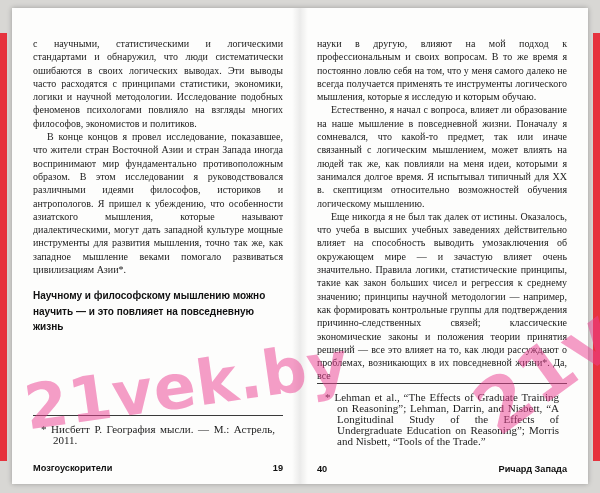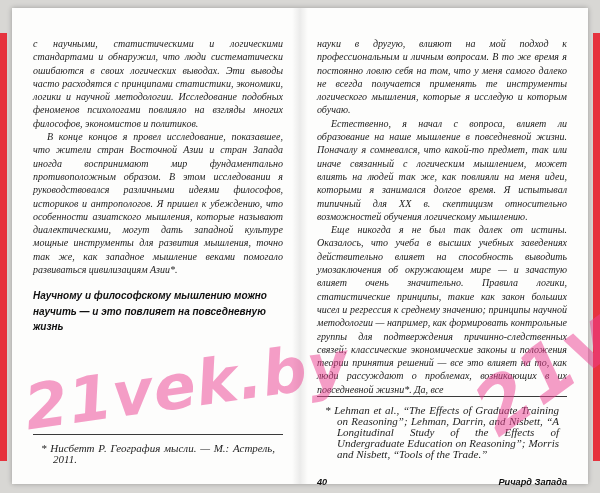--- a/index.html
+++ b/index.html
@@ -1,21 +1,21 @@
 <!DOCTYPE html>
 <html><head>
 <meta charset="utf-8">
 <style>
   html,body{margin:0;padding:0;}
   body{
     width:600px;height:493px;overflow:hidden;position:relative;
     background:#d8d7d4;
     font-family:"Liberation Serif",serif;
   }
-  .scene{position:absolute;inset:0;font-style:italic;}
+  .scene{position:absolute;inset:0;}
   .red-bar{position:absolute;width:7px;top:33px;height:428px;background:#e6333e;}
   .red-bar.left{left:0;}
   .red-bar.right{right:0;}
   .spread{
     position:absolute;left:12px;right:12px;top:8px;bottom:9px;
     background:#fdfdfc;display:flex;box-shadow:0 0 5px rgba(0,0,0,.28);
   }
   .spread::after{
     content:"";position:absolute;left:50%;top:0;bottom:0;width:16px;margin-left:-8px;
     background:linear-gradient(90deg,rgba(0,0,0,0) 0%,rgba(0,0,0,.07) 50%,rgba(0,0,0,0) 100%);
@@ -65,25 +65,29 @@
     <div class="page left">
       <div class="body-text">
         <p>с научными, статистическими и логическими стандартами и обнаружил, что люди систематически ошибаются в своих логических выводах. Эти выводы часто расходятся с принципами статистики, экономики, логики и научной методологии. Исследование подобных феноменов психологами повлияло на взгляды многих философов, экономистов и политиков.</p>
         <p class="indent">В конце концов я провел исследование, показавшее, что жители стран Восточной Азии и стран Запада иногда воспринимают мир фундаментально противоположным образом. В этом исследовании я руководствовался различными идеями философов, историков и антропологов. Я пришел к убеждению, что особенности азиатского мышления, которые называют диалектическими, могут дать западной культуре мощные инструменты для развития мышления, точно так же, как западное мышление веками помогало развиваться цивилизациям Азии*.</p>
         <h2>Научному и философскому мышлению можно научить — и это повлияет на повседневную жизнь</h2>
       </div>
       <div class="footnote">
         <div class="fn-rule"></div>
         <p>*  Нисбетт Р. География мысли. — М.: Астрель, 2011.</p>
       </div>
+      <div class="footer">
+        <span>Мозгоускорители</span>
+        <span>19</span>
+      </div>
     </div>
 
     <div class="page right">
       <div class="body-text">
-        <p>науки в другую, влияют на мой подход к профессиональным и личным вопросам. В то же время я постоянно ловлю себя на том, что у меня самого далеко не всегда получается применять те инструменты логического мышления, которые я исследую и которым обучаю.</p>
+        <p>науки в другую, влияют на мой подход к профессиональным и своих вопросам. В то же время я постоянно ловлю себя на том, что у меня самого далеко не всегда получается применять те инструменты логического мышления, которые я исследую и которым обучаю.</p>
         <p class="indent">Естественно, я начал с вопроса, влияет ли образование на наше мышление в повседневной жизни. Поначалу я сомневался, что какой-то предмет, так или иначе связанный с логическим мышлением, может влиять на людей так же, как повлияли на меня идеи, которыми я занимался долгое время. Я испытывал типичный для XX в. скептицизм относительно возможностей обучения логическому мышлению.</p>
         <p class="indent">Еще никогда я не был так далек от истины. Оказалось, что учеба в высших учебных заведениях действительно влияет на способность выводить умозаключения об окружающем мире — и зачастую влияет очень значительно. Правила логики, статистические принципы, такие как закон больших чисел и регрессия к среднему значению; принципы научной методологии — например, как формировать контрольные группы для подтверждения причинно-следственных связей; классические экономические законы и положения теории принятия решений — все это влияет на то, как люди рассуждают о проблемах, возникающих в их повседневной жизни*. Да, все</p>
       </div>
       <div class="footnote">
         <div class="fn-rule"></div>
         <p>*  Lehman et al., “The Effects of Graduate Training on Reasoning”; Lehman, Darrin, and Nisbett, “A Longitudinal Study of the Effects of Undergraduate Education on Reasoning”; Morris and Nisbett, “Tools of the Trade.”</p>
       </div>
       <div class="footer">
         <span>40</span>
         <span>Ричард Запада</span>

